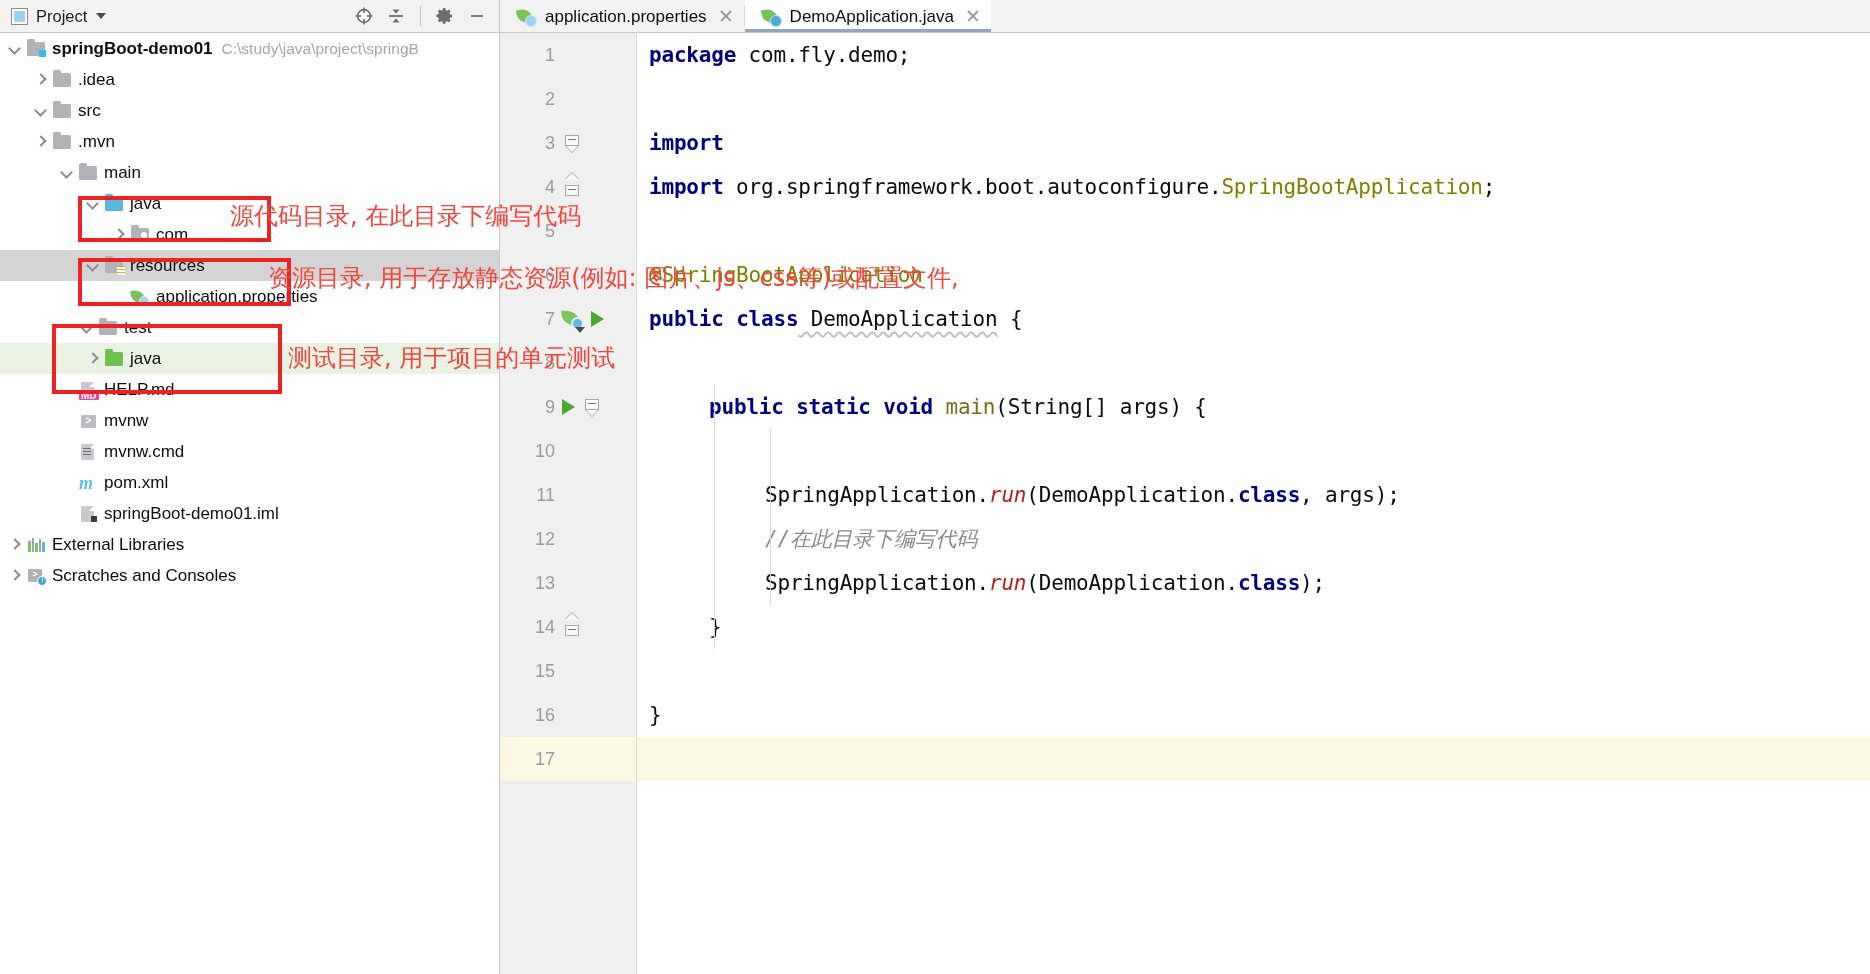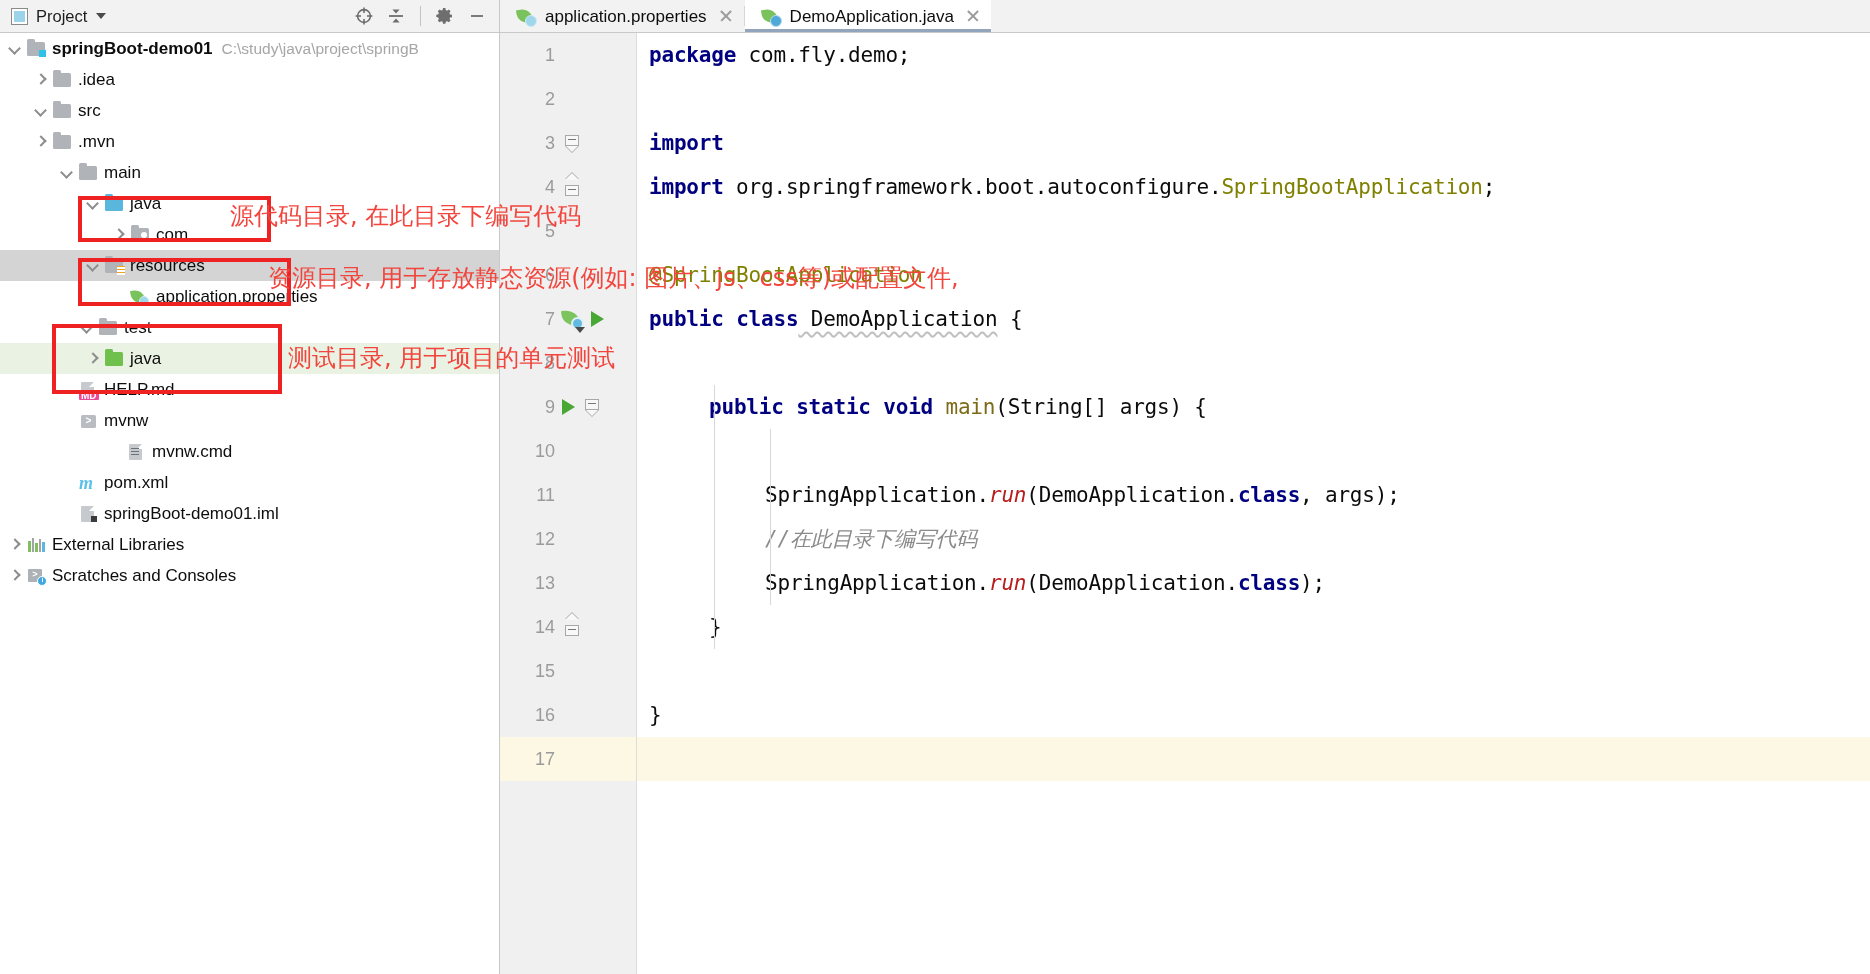--- a/index.html
+++ b/index.html
@@ -397,21 +397,21 @@
       </span>
       <span class="tname">HELP.md</span>
     </div>
     <div class="row" style="padding-left: 60px;">
       <span class="arrow none"></span>
       <span class="ico">
         <span class="cmdico">&gt;</span>
       </span>
       <span class="tname">mvnw</span>
     </div>
-    <div class="row" style="padding-left: 60px; margin-left: 48px;">
+    <div class="row" style="padding-left: 60px;">
       <span class="arrow none"></span>
       <span class="ico">
         <span class="doc"></span>
         <span class="lines"></span>
       </span>
       <span class="tname">mvnw.cmd</span>
     </div>
     <div class="row" style="padding-left: 60px;">
       <span class="arrow none"></span>
       <span class="ico">

